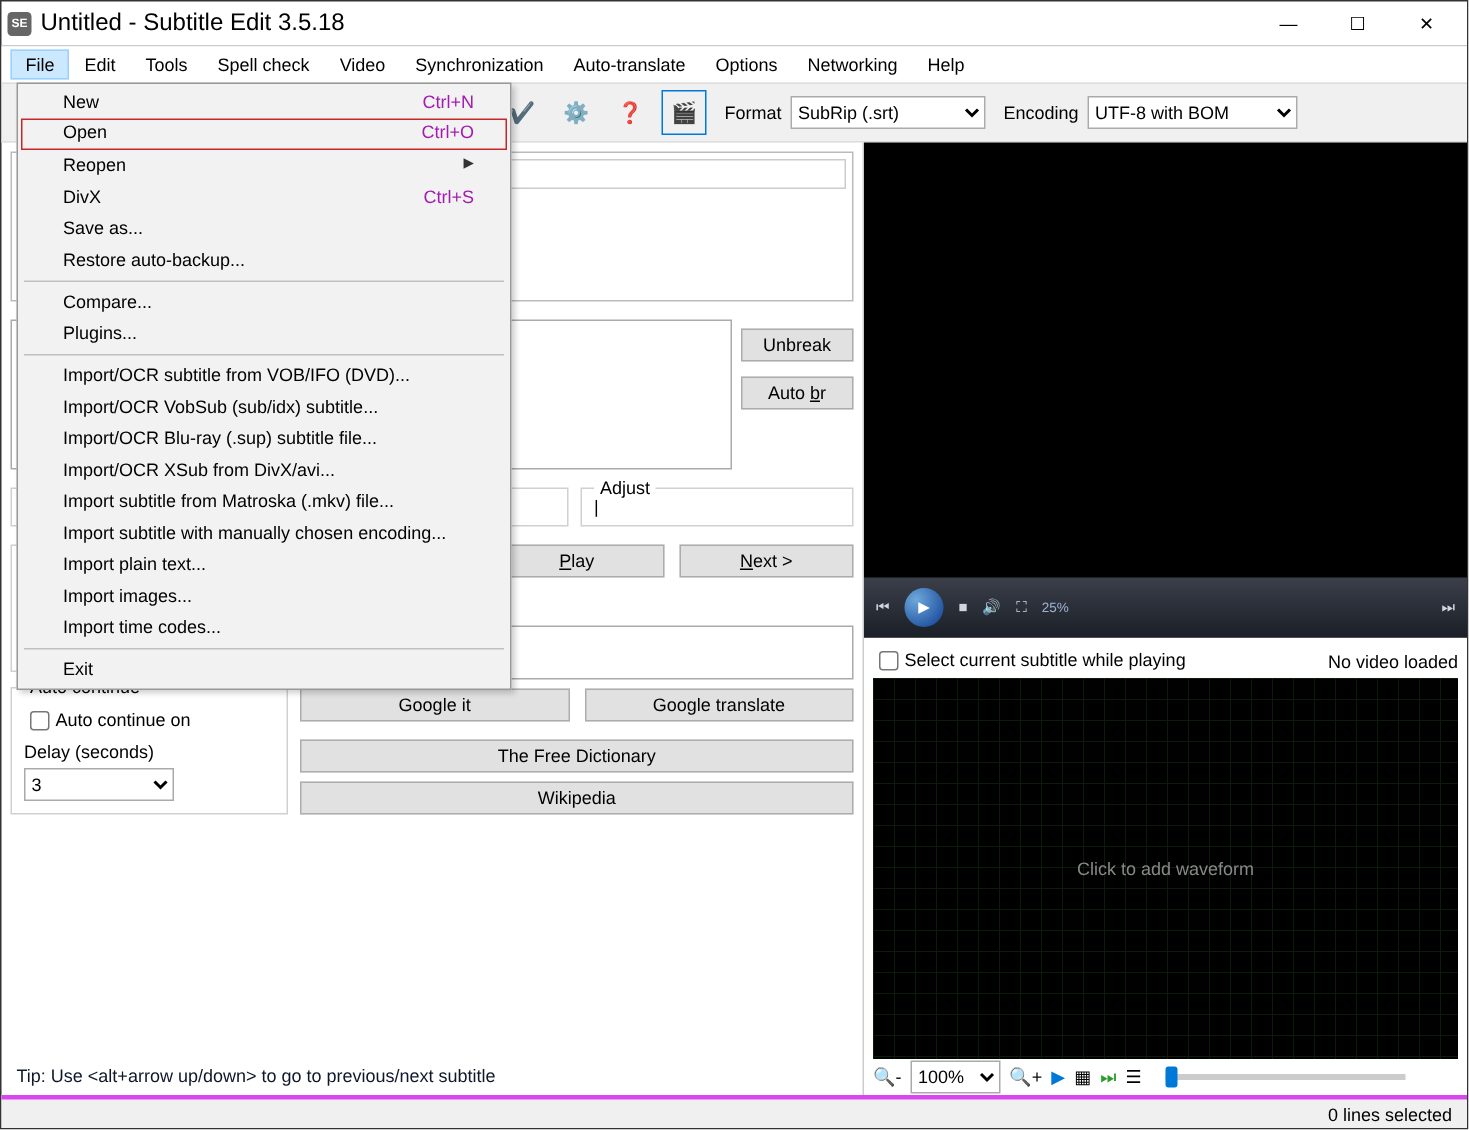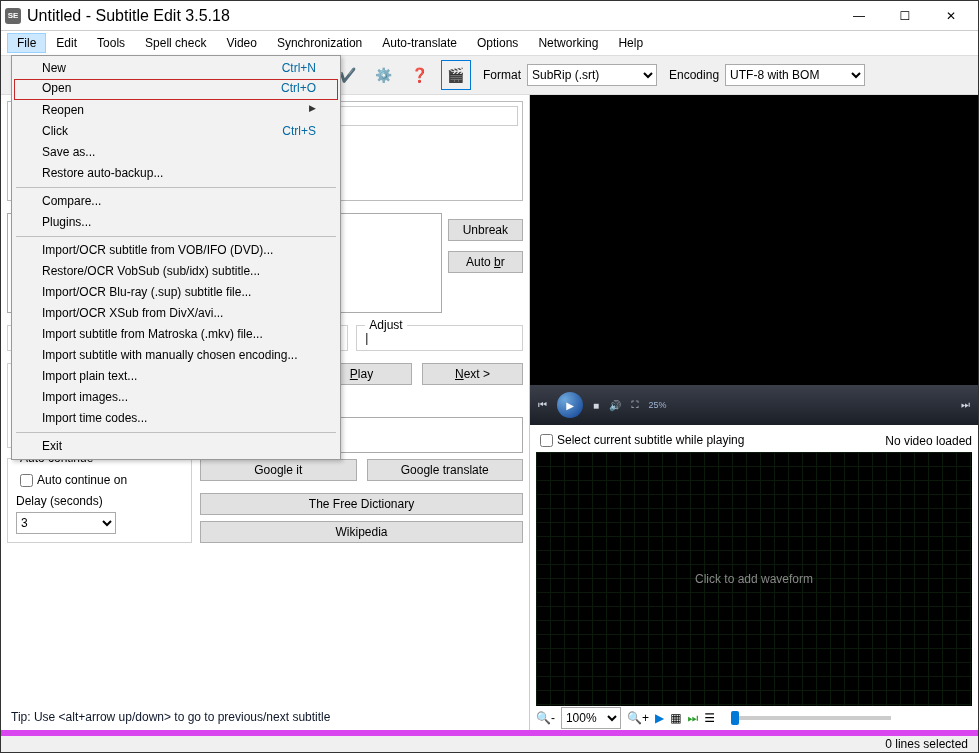--- a/index.html
+++ b/index.html
@@ -12,21 +12,21 @@
 .winbtn{width:46px;height:30px;display:flex;align-items:center;justify-content:center;font-size:12px;cursor:default}
 .menubar{height:24px;display:flex;align-items:center;padding:0 6px;background:#fff}
 .menubar span{padding:3px 10px;cursor:default}
 .menubar span.active{background:#cce8ff;border:1px solid #99d1ff;padding:2px 9px}
 .toolbar{height:40px;display:flex;align-items:center;padding:4px 8px;background:#f0f0f0;border-top:1px solid #ddd;border-bottom:1px solid #ddd;gap:6px}
 .tb-btn{width:30px;height:30px;border:1px solid transparent;display:flex;align-items:center;justify-content:center;font-size:14px}
 .tb-btn.sel{border:1px solid #0078d7}
 .tb-label{margin-left:6px}
 select{font-size:12px;height:22px;border:1px solid #aaa;background:#fff}
 .content-area{flex:1;display:flex;min-height:0}
-.left-pane{width:529px;display:flex;flex-direction:column;border-right:1px solid #ccc}
+.left-pane{width:575px;display:flex;flex-direction:column;border-right:1px solid #ccc}
 .grid-area{height:100px;border:1px solid #bbb;margin:6px;padding:4px;overflow:hidden}
 .grid-header th{border:1px solid #ccc;font-weight:normal;padding:2px 4px;text-align:left;font-size:12px;background:#fff}
 .middle-row{display:flex;padding:6px;gap:6px}
 .textbox{flex:1;height:100px;border:1px solid #aaa;background:#fff}
 .side-btns{display:flex;flex-direction:column;gap:10px;padding-top:6px}
 .btn{height:22px;border:1px solid #adadad;background:#e1e1e1;font-size:12px;padding:0 14px;cursor:default}
 .groupbox{border:1px solid #d0d0d0;padding:8px;position:relative;background:#fff}
 .groupbox .legend{position:absolute;top:-8px;left:8px;background:#fff;padding:0 4px;font-size:12px}
 .groupbox label{display:block;margin:4px 0;font-size:12px}
 input[type=checkbox]{vertical-align:middle;margin-right:4px}
@@ -37,25 +37,25 @@
 .player-controls{position:absolute;bottom:0;left:0;right:0;height:40px;background:linear-gradient(#3a3f4a,#1b1f27);display:flex;align-items:center;padding:4px 8px;gap:10px;color:#cfd6e1;font-size:10px}
 .play-btn{width:26px;height:26px;border-radius:50%;background:radial-gradient(circle at 30% 30%,#6fa8dc,#0b3d91);display:flex;align-items:center;justify-content:center;color:#fff}
 .progress-bar{flex:1;height:4px;background:#2c3340;position:relative}
 .progress-bar .fill{position:absolute;left:0;top:0;bottom:0;width:25%;background:#3d8bff}
 .wave-header{display:flex;align-items:center;justify-content:space-between;padding:2px 6px;font-size:12px}
 .waveform{flex:1;background:#000;margin:0 6px;position:relative;background-image:linear-gradient(#0b1a0b 1px,transparent 1px),linear-gradient(90deg,#0b1a0b 1px,transparent 1px);background-size:14px 14px}
 .waveform-text{position:absolute;top:50%;left:50%;transform:translate(-50%,-50%);color:#888;font-size:12px}
 .zoom-row{height:24px;display:flex;align-items:center;padding:2px 6px;gap:6px;font-size:12px}
 .slider{flex:0 0 160px;height:4px;background:#ccc;position:relative;margin-left:10px}
 .slider .thumb{position:absolute;left:0;top:-5px;width:8px;height:14px;background:#0078d7;border-radius:2px}
-.statusbar{height:22px;border-top:6px solid #d946ef;display:flex;align-items:center;justify-content:flex-end;padding:0 10px;font-size:12px;background:#f0f0f0}
+.statusbar{height:22px;border-top:3px solid #d946ef;display:flex;align-items:center;justify-content:flex-end;padding:0 10px;font-size:12px;background:#f0f0f0}
 
 .dropdown{position:absolute;top:54px;left:10px;width:330px;background:#f2f2f2;border:1px solid #999;box-shadow:2px 2px 4px rgba(0,0,0,.2);padding:2px;z-index:1000}
 .dd-item{display:flex;padding:3px 22px 3px 28px;font-size:12px;cursor:default;justify-content:space-between;height:21px}
-.dd-item .shortcut{color:#0369a1}
+.dd-item .shortcut{color:#a21caf}
 .dd-item .arrow{font-size:9px;color:#333}
 .dd-item.highlight{border:1px solid #c62828;padding:1px 21px 2px 27px}
 .dd-sep{height:1px;background:#c0c0c0;margin:3px 2px}
 .underline-accel{text-decoration:underline}
 </style>
 </head>
 <body>
 
 <div class="window">
 
@@ -233,42 +233,42 @@
       </div>
     <div class="dd-item highlight">
         <span>Open</span>
         <span class="shortcut">Ctrl+O</span>
       </div>
     <div class="dd-item">
         <span>Reopen</span>
         <span class="arrow">▶</span>
       </div>
     <div class="dd-item">
-        <span>Click</span>
+        <span>DivX</span>
         <span class="shortcut">Ctrl+S</span>
       </div>
     <div class="dd-item">
         <span>Save as...</span>
       </div>
     <div class="dd-item">
         <span>Restore auto-backup...</span>
       </div>
     <div class="dd-sep"></div>
     <div class="dd-item">
         <span>Compare...</span>
       </div>
     <div class="dd-item">
         <span>Plugins...</span>
       </div>
     <div class="dd-sep"></div>
     <div class="dd-item">
         <span>Import/OCR subtitle from VOB/IFO (DVD)...</span>
       </div>
     <div class="dd-item">
-        <span>Restore/OCR VobSub (sub/idx) subtitle...</span>
+        <span>Import/OCR VobSub (sub/idx) subtitle...</span>
       </div>
     <div class="dd-item">
         <span>Import/OCR Blu-ray (.sup) subtitle file...</span>
       </div>
     <div class="dd-item">
         <span>Import/OCR XSub from DivX/avi...</span>
       </div>
     <div class="dd-item">
         <span>Import subtitle from Matroska (.mkv) file...</span>
       </div>

